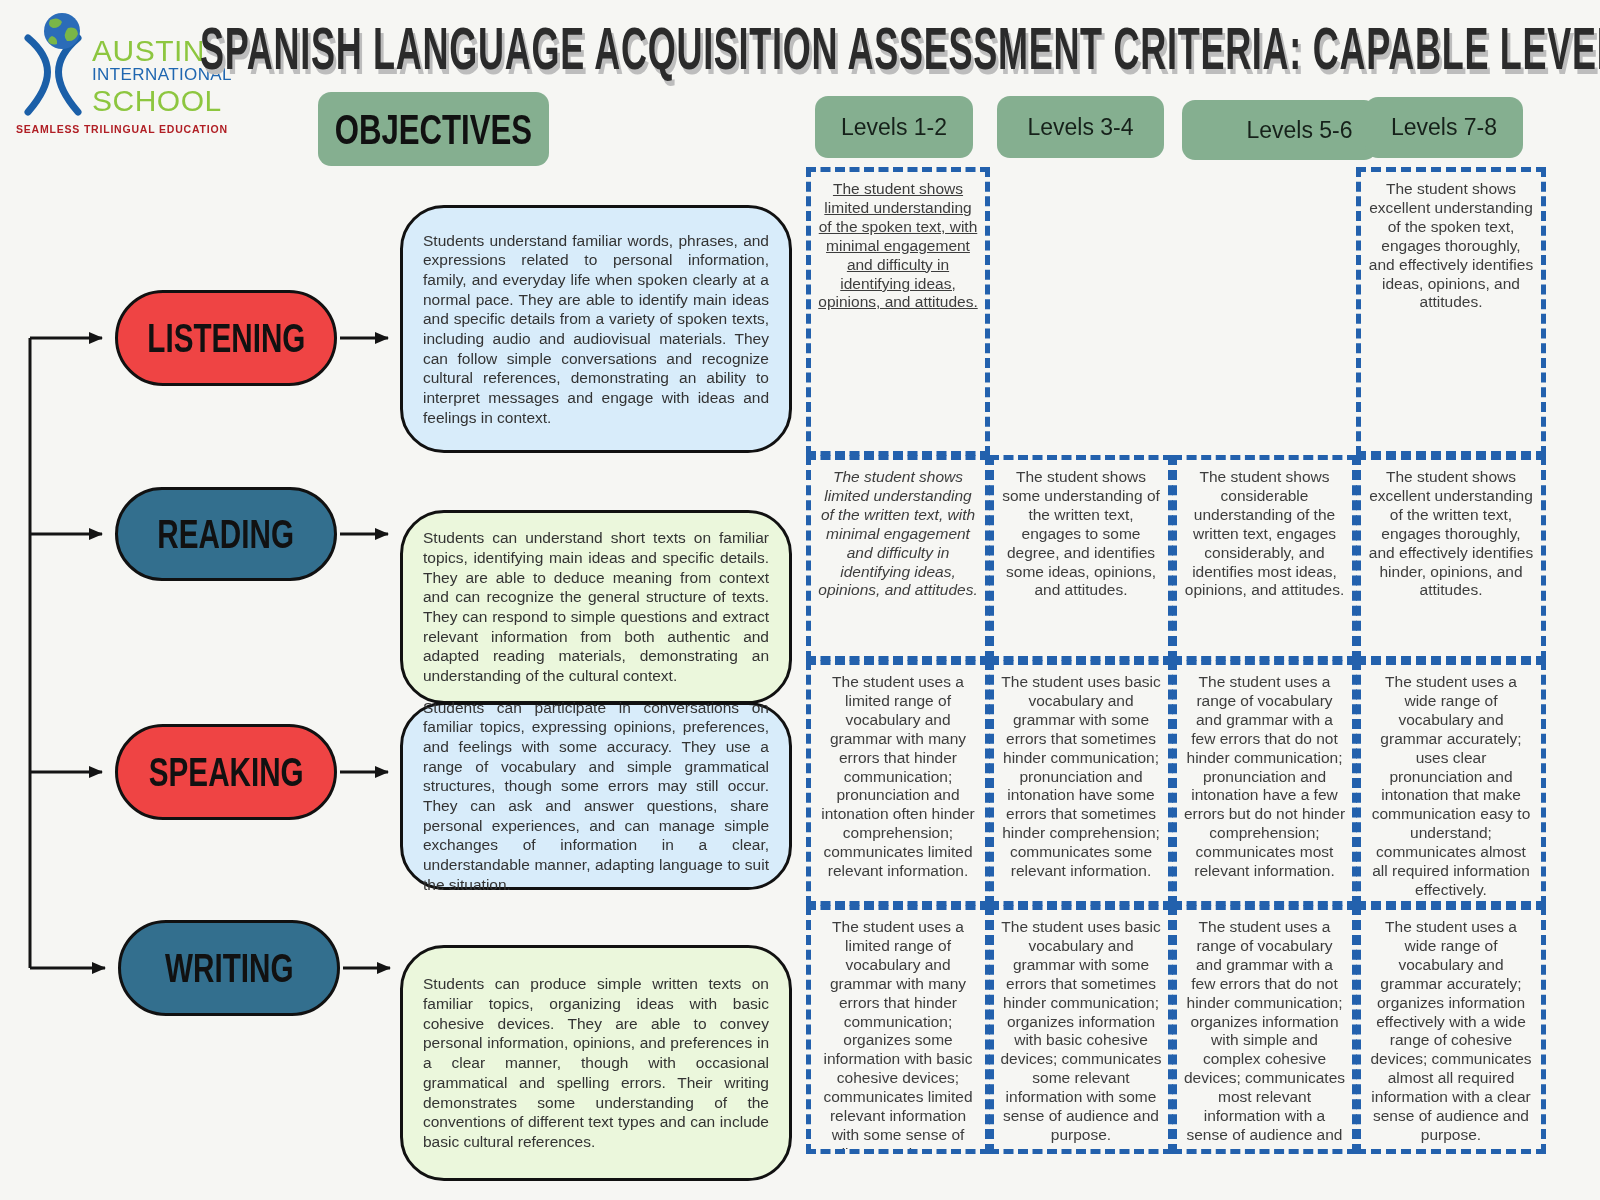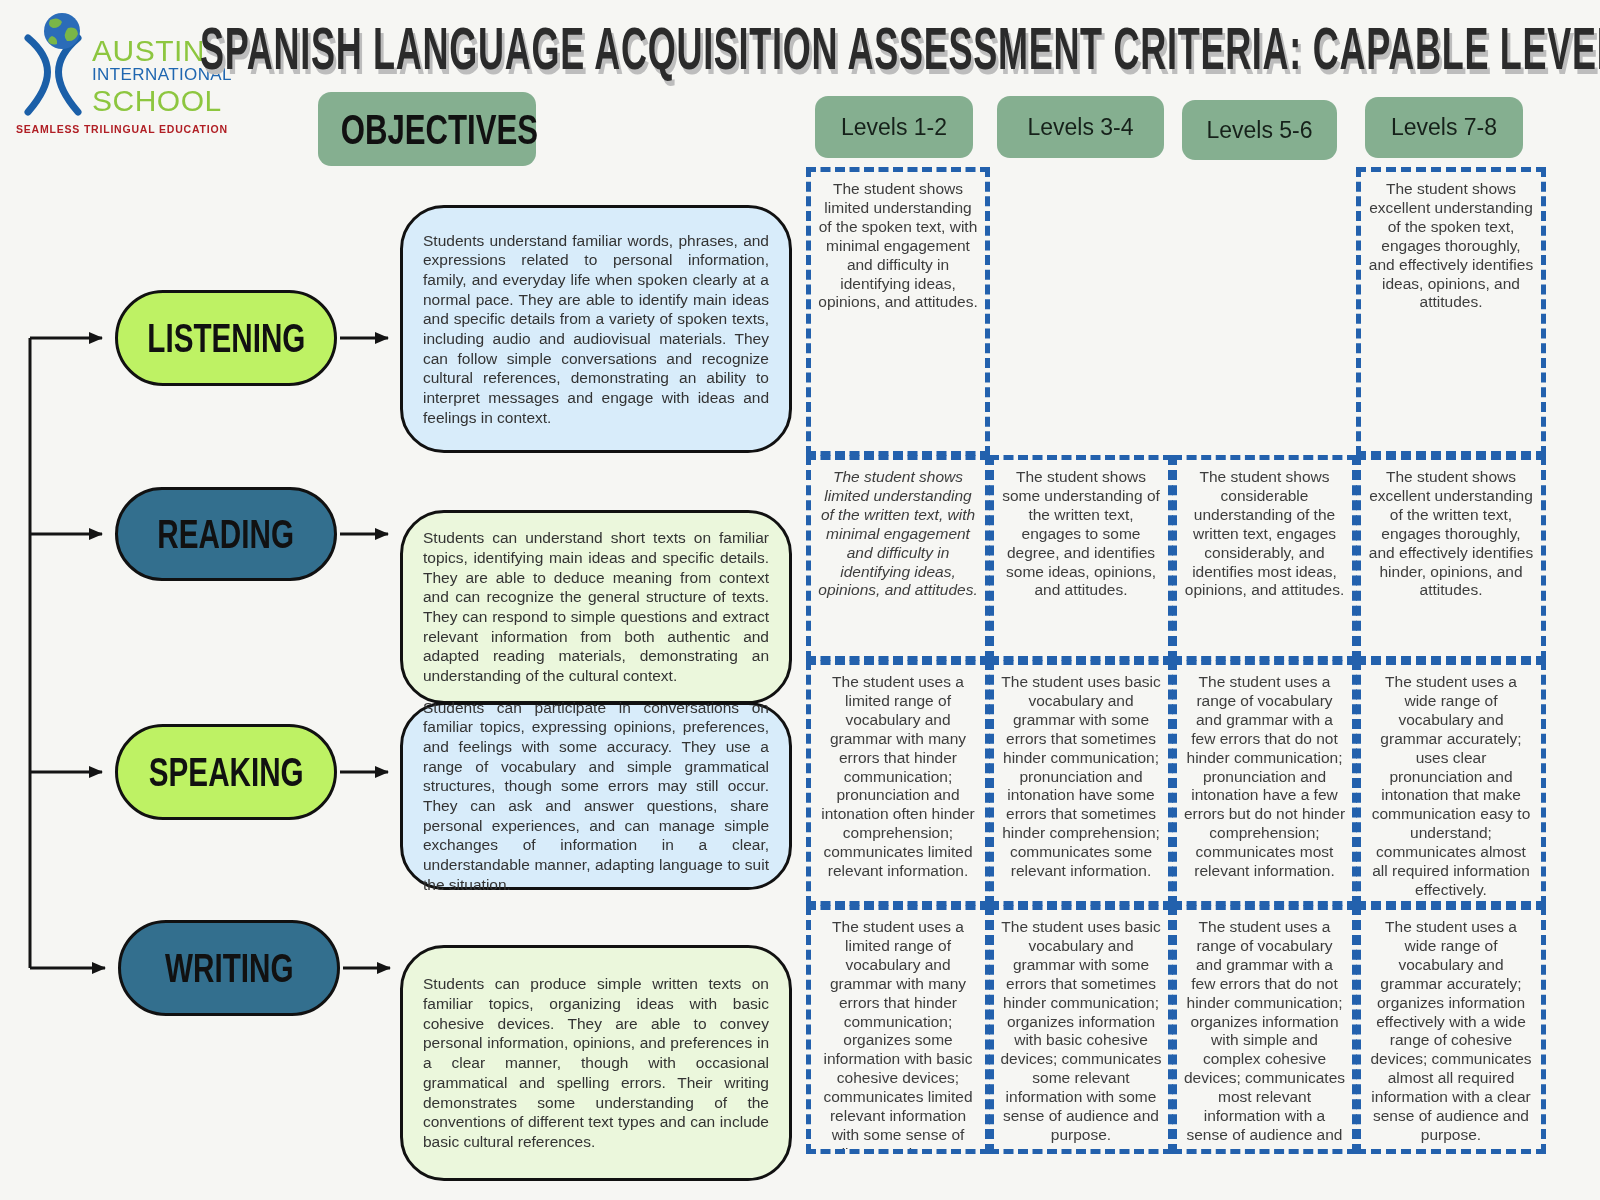--- a/index.html
+++ b/index.html
@@ -26,37 +26,37 @@
     font-size:50px;font-weight:700;letter-spacing:1px;color:#2b2b2b;
     transform:scale(0.72,1.18);transform-origin:center;
     text-shadow:4px 4px 0 #bdbdbd;
   }
   
   .hdr{
     position:absolute;background:#85af90;border-radius:13px;
     display:flex;align-items:center;justify-content:center;
     color:#16211a;
   }
-  .objectives-hdr{left:318px;top:92px;width:194px;height:74px;padding-left:24px;}
+  .objectives-hdr{left:318px;top:92px;width:231px;height:74px;}
   .objectives-hdr span{
     font-size:38px;font-weight:700;color:#111;
     transform:scale(0.82,1.12);white-space:nowrap;
   }
   .level-hdr span{font-size:23px;}
   .lh0{left:815px;top:96px;width:158px;height:62px;}
   .lh1{left:997px;top:96px;width:167px;height:62px;}
-  .lh2{left:1182px;top:100px;width:155px;height:60px;}
+  .lh2{left:1182px;top:100px;width:155px;height:60px;padding-left:40px;}
   .lh3{left:1365px;top:97px;width:158px;height:61px;}
   
   .pill{
     position:absolute;width:222px;height:96px;border:3.5px solid #111;border-radius:50px;
     display:flex;align-items:center;justify-content:center;box-sizing:border-box;
   }
   .pill span{font-size:38px;font-weight:700;color:#111;white-space:nowrap;transform:scale(0.78,1.05);}
-  .pill-green{background:#bef264;}
+  .pill-green{background:#ef4444;}
   .pill-blue{background:#336f8e;}
   .p0{left:115px;top:290px;}
   .p1{left:115px;top:487px;height:94px;}
   .p2{left:115px;top:724px;}
   .p3{left:118px;top:920px;}
   
   .obj{
     position:absolute;left:400px;width:392px;box-sizing:border-box;
     border:3px solid #111;border-radius:44px;
     padding:12px 20px;
@@ -160,21 +160,21 @@
   <div class="obj obj-green o1">
       <div>Students can understand short texts on familiar topics, identifying main ideas and specific details. They are able to deduce meaning from context and can recognize the general structure of texts. They can respond to simple questions and extract relevant information from both authentic and adapted reading materials, demonstrating an understanding of the cultural context.</div>
     </div>
   <div class="obj obj-blue o2">
       <div>Students can participate in conversations on familiar topics, expressing opinions, preferences, and feelings with some accuracy. They use a range of vocabulary and simple grammatical structures, though some errors may still occur. They can ask and answer questions, share personal experiences, and can manage simple exchanges of information in a clear, understandable manner, adapting language to suit the situation.</div>
     </div>
   <div class="obj obj-green o3">
       <div>Students can produce simple written texts on familiar topics, organizing ideas with basic cohesive devices. They are able to convey personal information, opinions, and preferences in a clear manner, though with occasional grammatical and spelling errors. Their writing demonstrates some understanding of the conventions of different text types and can include basic cultural references.</div>
     </div>
 
-  <div class="cell" style="left:806px;top:167px;width:184px;height:289px;">The student shows limited understanding of the spoken text, with minimal engagement and difficulty in identifying ideas, opinions, and attitudes.</div>
+  <div class="cell" style="left:806px;top:167px;width:184px;height:289px;text-decoration:underline;">The student shows limited understanding of the spoken text, with minimal engagement and difficulty in identifying ideas, opinions, and attitudes.</div>
   <div class="cell" style="left:1356px;top:167px;width:190px;height:289px;">The student shows excellent understanding of the spoken text, engages thoroughly, and effectively identifies ideas, opinions, and attitudes.</div>
 
   <div class="cell" style="left:806px;top:455px;width:184px;height:206px;font-style:italic;">The student shows limited understanding of the written text, with minimal engagement and difficulty in identifying ideas, opinions, and attitudes.</div>
   <div class="cell" style="left:989px;top:455px;width:184px;height:206px;">The student shows some understanding of the written text, engages to some degree, and identifies some ideas, opinions, and attitudes.</div>
   <div class="cell" style="left:1172px;top:455px;width:185px;height:206px;">The student shows considerable understanding of the written text, engages considerably, and identifies most ideas, opinions, and attitudes.</div>
   <div class="cell" style="left:1356px;top:455px;width:190px;height:206px;">The student shows excellent understanding of the written text, engages thoroughly, and effectively identifies hinder, opinions, and attitudes.</div>
 
   <div class="cell" style="left:806px;top:660px;width:184px;height:246px;">The student uses a limited range of vocabulary and grammar with many errors that hinder communication; pronunciation and intonation often hinder comprehension; communicates limited relevant information.</div>
   <div class="cell" style="left:989px;top:660px;width:184px;height:246px;">The student uses basic vocabulary and grammar with some errors that sometimes hinder communication; pronunciation and intonation have some errors that sometimes hinder comprehension; communicates some relevant information.</div>
   <div class="cell" style="left:1172px;top:660px;width:185px;height:246px;">The student uses a range of vocabulary and grammar with a few errors that do not hinder communication; pronunciation and intonation have a few errors but do not hinder comprehension; communicates most relevant information.</div>

